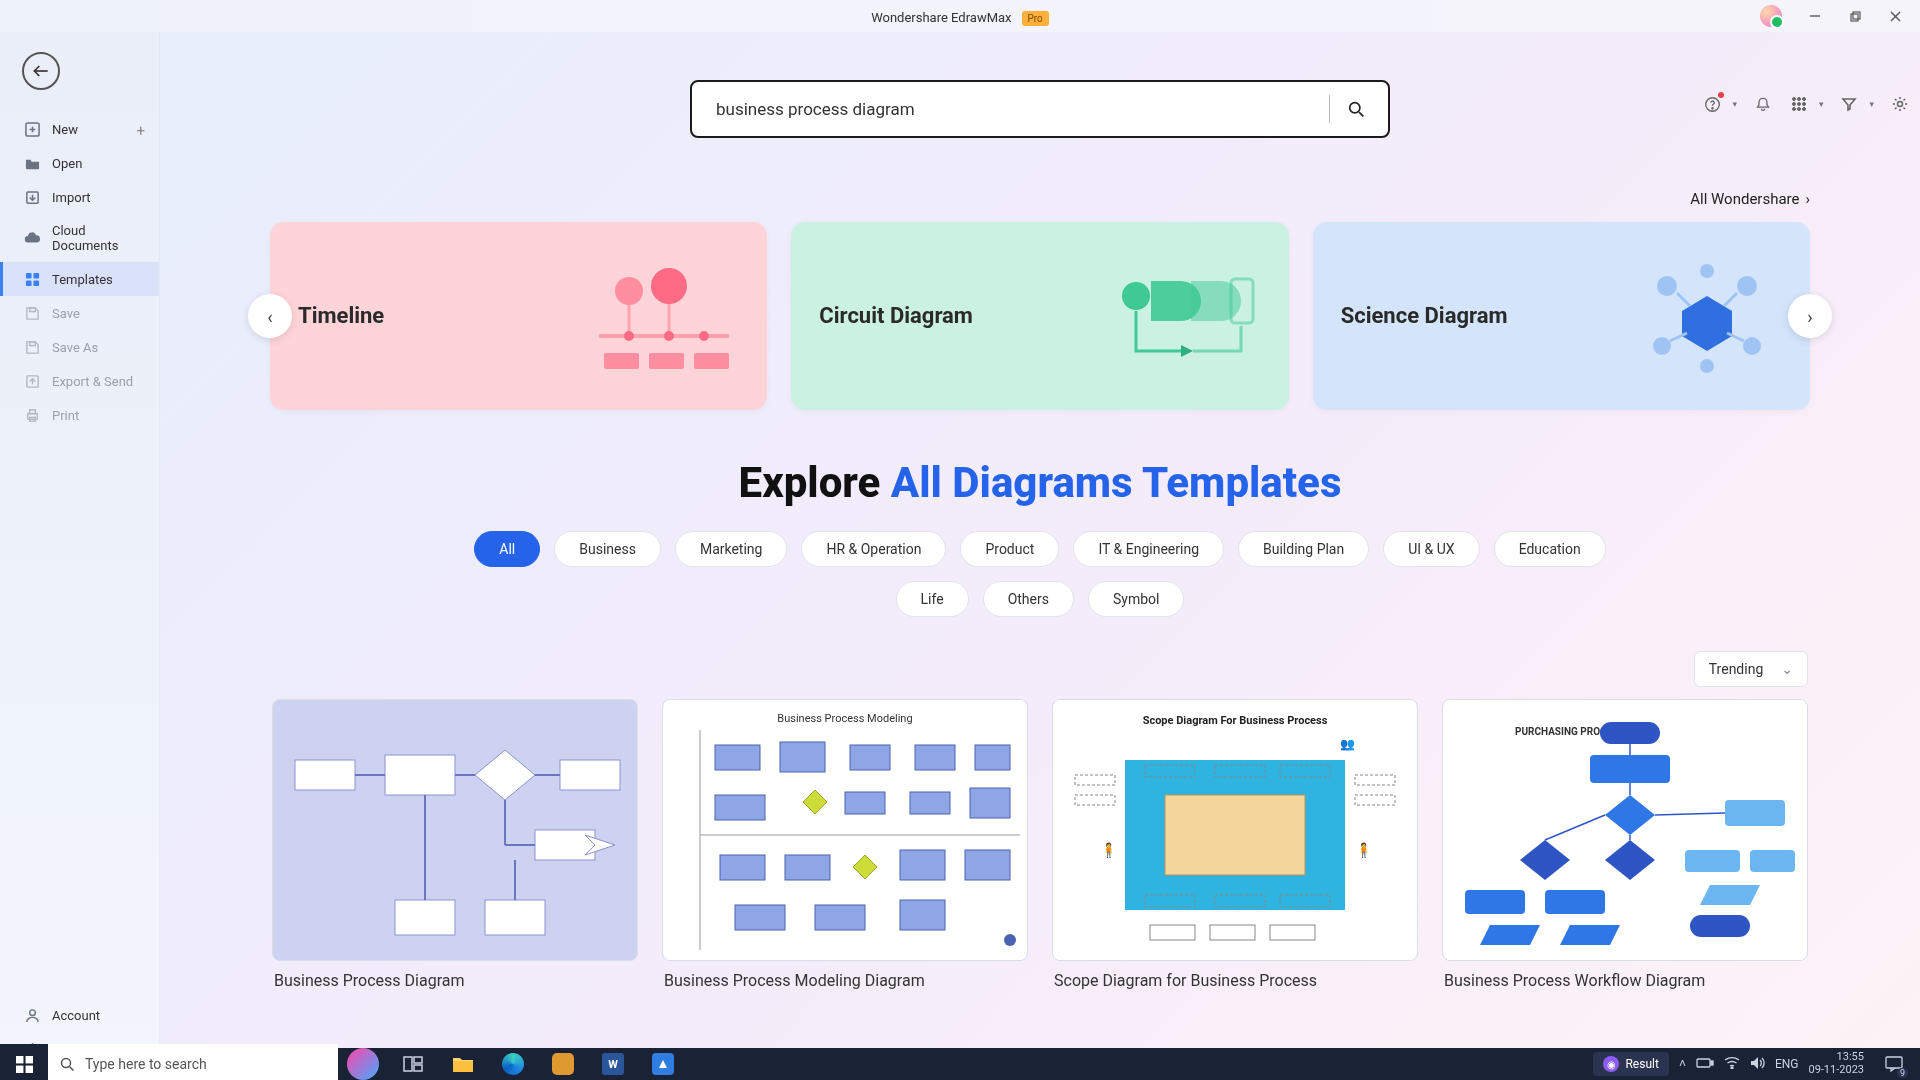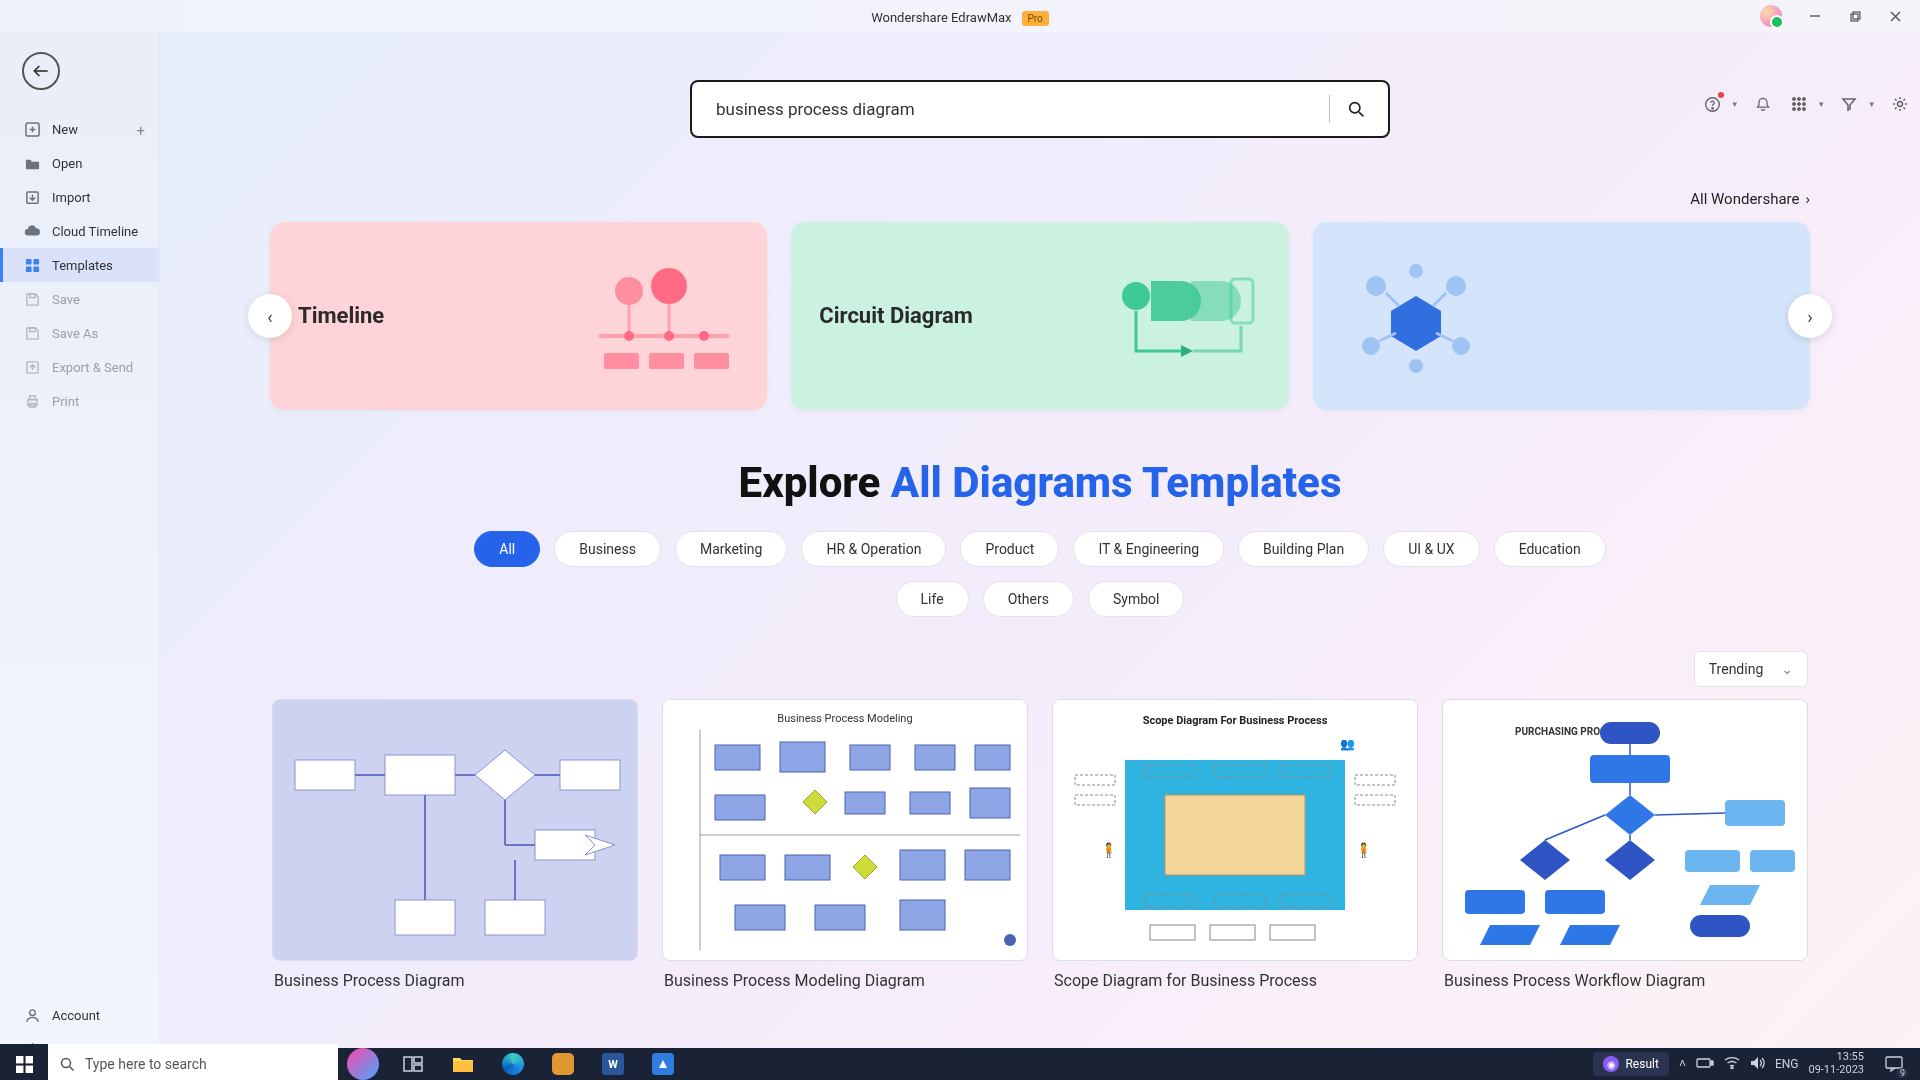--- a/index.html
+++ b/index.html
@@ -172,21 +172,21 @@
           </svg>
         </span>
       <span>Import</span>
     </div>
     <div class="side-item">
       <span class="side-ico">
           <svg width="16" height="15" viewBox="0 0 20 16" fill="currentColor">
             <path d="M16 13H5a4 4 0 0 1 0-8 5 5 0 0 1 9.8-1A3.5 3.5 0 0 1 16 13z"></path>
           </svg>
         </span>
-      <span>Cloud Timeline</span>
+      <span>Cloud Documents</span>
     </div>
     <div class="side-item active">
       <span class="side-ico">
           <svg width="15" height="15" viewBox="0 0 16 16" fill="currentColor">
             <rect x="1" y="1" width="6" height="6" rx="1"></rect>
             <rect x="9" y="1" width="6" height="6" rx="1"></rect>
             <rect x="1" y="9" width="6" height="6" rx="1"></rect>
             <rect x="9" y="9" width="6" height="6" rx="1"></rect>
           </svg>
         </span>
@@ -348,20 +348,21 @@
                   <path d="M40 30 h30 a10 10 0 0 1 0 40 h-30 z" fill="#3fc995" opacity="0.9"></path>
                   <path d="M80 30 h30 a10 10 0 0 1 0 40 h-30 z" fill="#3fc995" opacity="0.5"></path>
                   <rect x="120" y="28" width="22" height="44" rx="4" fill="none" stroke="#3fc995" stroke-width="3" opacity="0.5"></rect>
                   <polyline points="25,60 25,100 70,100" fill="none" stroke="#3fc995" stroke-width="3"></polyline>
                   <polygon points="70,94 70,106 82,100" fill="#2fae7f"></polygon>
                   <polyline points="82,100 130,100 130,75" fill="none" stroke="#3fc995" stroke-width="3" opacity="0.6"></polyline>
                 </svg>
             </div>
           </div>
           <div class="cat-card blue">
+            <div class="cat-title">Science Diagram</div>
             <div class="art">
               <svg viewBox="0 0 150 130">
                   <polygon points="75,45 100,60 100,85 75,100 50,85 50,60" fill="#2f6fe0"></polygon>
                   <circle cx="35" cy="35" r="10" fill="#9fc4f4"></circle>
                   <circle cx="115" cy="35" r="10" fill="#9fc4f4"></circle>
                   <circle cx="30" cy="95" r="9" fill="#9fc4f4"></circle>
                   <circle cx="120" cy="95" r="9" fill="#9fc4f4"></circle>
                   <circle cx="75" cy="20" r="7" fill="#9fc4f4"></circle>
                   <circle cx="75" cy="115" r="7" fill="#9fc4f4"></circle>
                   <line x1="45" y1="42" x2="58" y2="55" stroke="#9fc4f4" stroke-width="3"></line>

